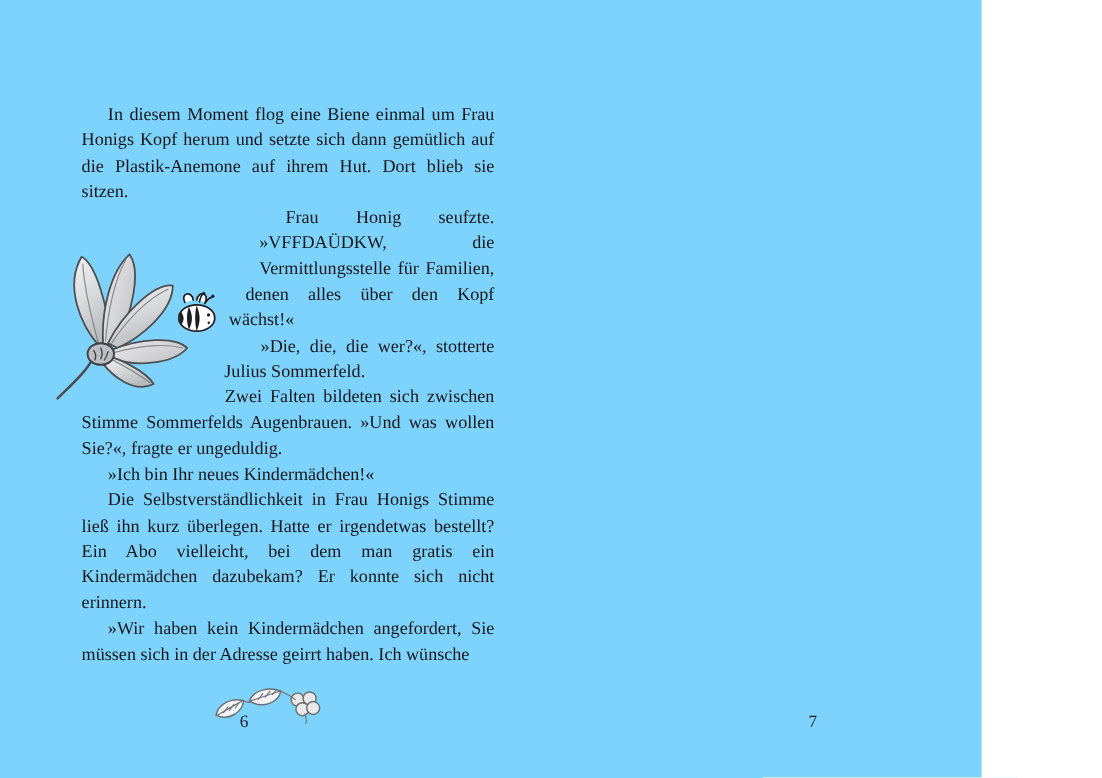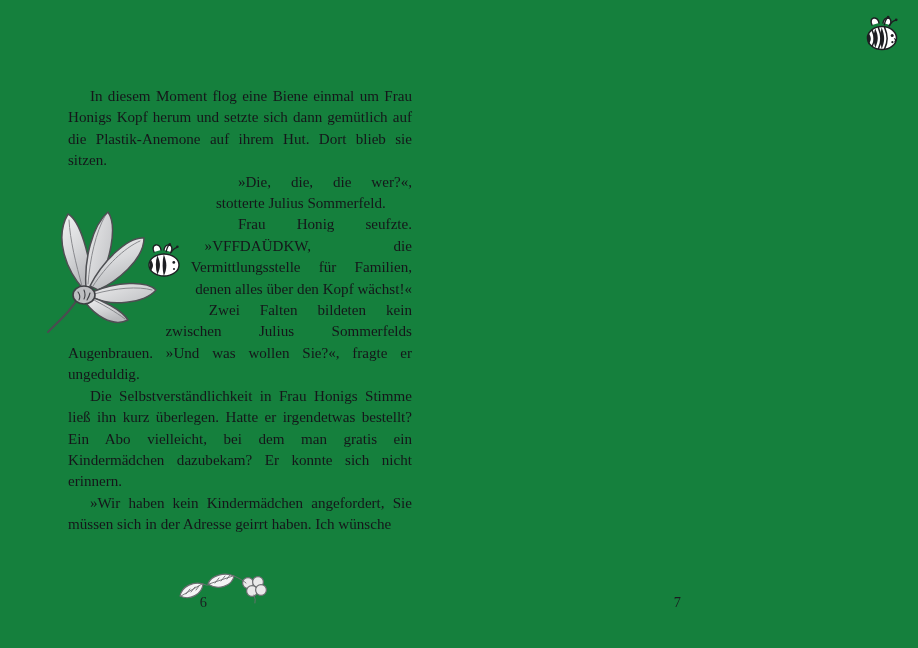--- a/index.html
+++ b/index.html
@@ -2,23 +2,23 @@
 <html><head>
 <meta charset="utf-8">
 <style>
   html, body {
     margin: 0;
     padding: 0;
     background: #ffffff;
   }
   .spread {
     position: relative;
-    width: 918px;
+    width: 818px;
     height: 648px;
-    background: #15803d;
+    background: #7dd3fc;
     overflow: hidden;
     font-family: "Liberation Serif", "DejaVu Serif", serif;
     color: #15161a;
   }
 
   
   .page {
     position: absolute;
     top: 0;
     width: 459px;
@@ -180,23 +180,24 @@
           </g>
           <circle cx="35.4" cy="6.8" r="1.3" fill="#1d1e22"></circle>
           <circle cx="27.8" cy="4.4" r="1.3" fill="#1d1e22"></circle>
         </g>
       </svg>
     </div>
 
     <div class="textblock">
       <p>In diesem Moment flog eine Biene einmal um Frau Honigs Kopf herum und setzte sich dann gemütlich auf die Plastik-Anemone auf ihrem Hut. Dort blieb sie sitzen.</p>
       <div class="flower-float"></div>
+      <p>Frau Honig seufzte. »VFFDAÜDKW, die Vermittlungsstelle für Familien, denen alles über den Kopf wächst!«</p>
       <p>»Die, die, die wer?«, stotterte Julius Sommerfeld.</p>
-      <p>Frau Honig seufzte. »VFFDAÜDKW, die Vermittlungsstelle für Familien, denen alles über den Kopf wächst!«</p>
-      <p>Zwei Falten bildeten kein zwischen Julius Sommerfelds Augenbrauen. »Und was wollen Sie?«, fragte er ungeduldig.</p>
+      <p>Zwei Falten bildeten sich zwischen Stimme Sommerfelds Augenbrauen. »Und was wollen Sie?«, fragte er ungeduldig.</p>
+      <p>»Ich bin Ihr neues Kindermädchen!«</p>
       <p>Die Selbstverständlichkeit in Frau Honigs Stimme ließ ihn kurz überlegen. Hatte er irgendetwas bestellt? Ein Abo vielleicht, bei dem man gratis ein Kindermädchen dazubekam? Er konnte sich nicht erinnern.</p>
       <p>»Wir haben kein Kindermädchen angefordert, Sie müssen sich in der Adresse geirrt haben. Ich wünsche</p>
     </div>
 
     <div class="footer">
       <div class="orn orn-left">
         <svg viewBox="0 0 116 36" width="116" height="36" aria-hidden="true">
           <g fill="#f4f4f5" stroke="#6d6e72" stroke-width="1.2" stroke-linejoin="round">
             <path d="M8 26 C10 16, 22 11, 31 14 C30 24, 18 31, 8 26 Z"></path>
             <path d="M36 14 C39 5, 53 2, 62 6 C60 16, 46 21, 36 14 Z"></path>

